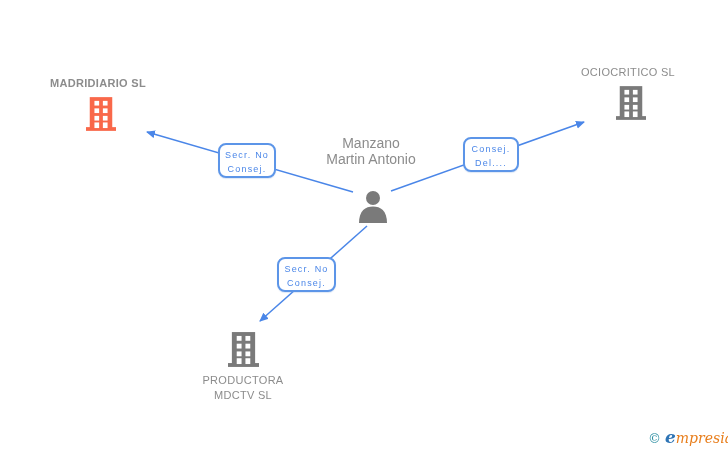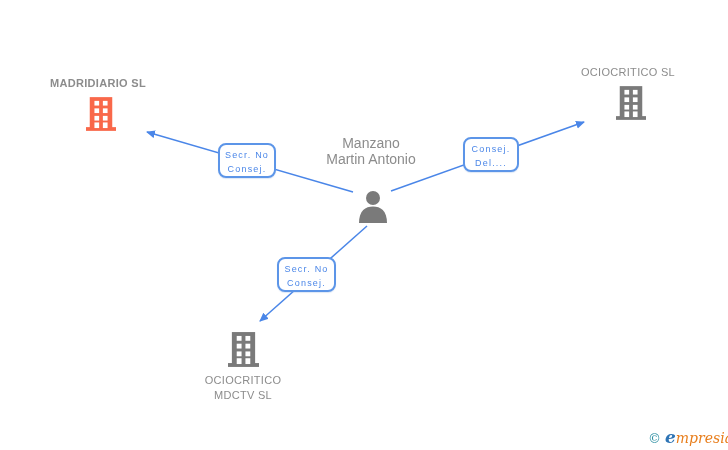--- a/index.html
+++ b/index.html
@@ -139,21 +139,21 @@
         <rect x="18" y="4" width="5" height="5"></rect>
         <rect x="9" y="12" width="5" height="5"></rect>
         <rect x="18" y="12" width="5" height="5"></rect>
         <rect x="9" y="20" width="5" height="5"></rect>
         <rect x="18" y="20" width="5" height="5"></rect>
         <rect x="9" y="27" width="5" height="6"></rect>
         <rect x="18" y="27" width="5" height="6"></rect>
       </g>
     </svg>
   </div>
-  <div class="abs company-label" style="left:183px; top:373px; width:120px;">OCIOCRITICO MDCTV SL</div>
+  <div class="abs company-label" style="left:183px; top:373px; width:120px;">PRODUCTORA MDCTV SL</div>
 
   <div class="abs edge-box" style="left:218px; top:143px; width:58px; height:35px;">
     <span>Secr. No</span>
     <span>Consej.</span>
   </div>
   <div class="abs edge-box" style="left:463px; top:137px; width:56px; height:35px;">
     <span>Consej.</span>
     <span>Del....</span>
   </div>
   <div class="abs edge-box" style="left:277px; top:257px; width:59px; height:35px;">

